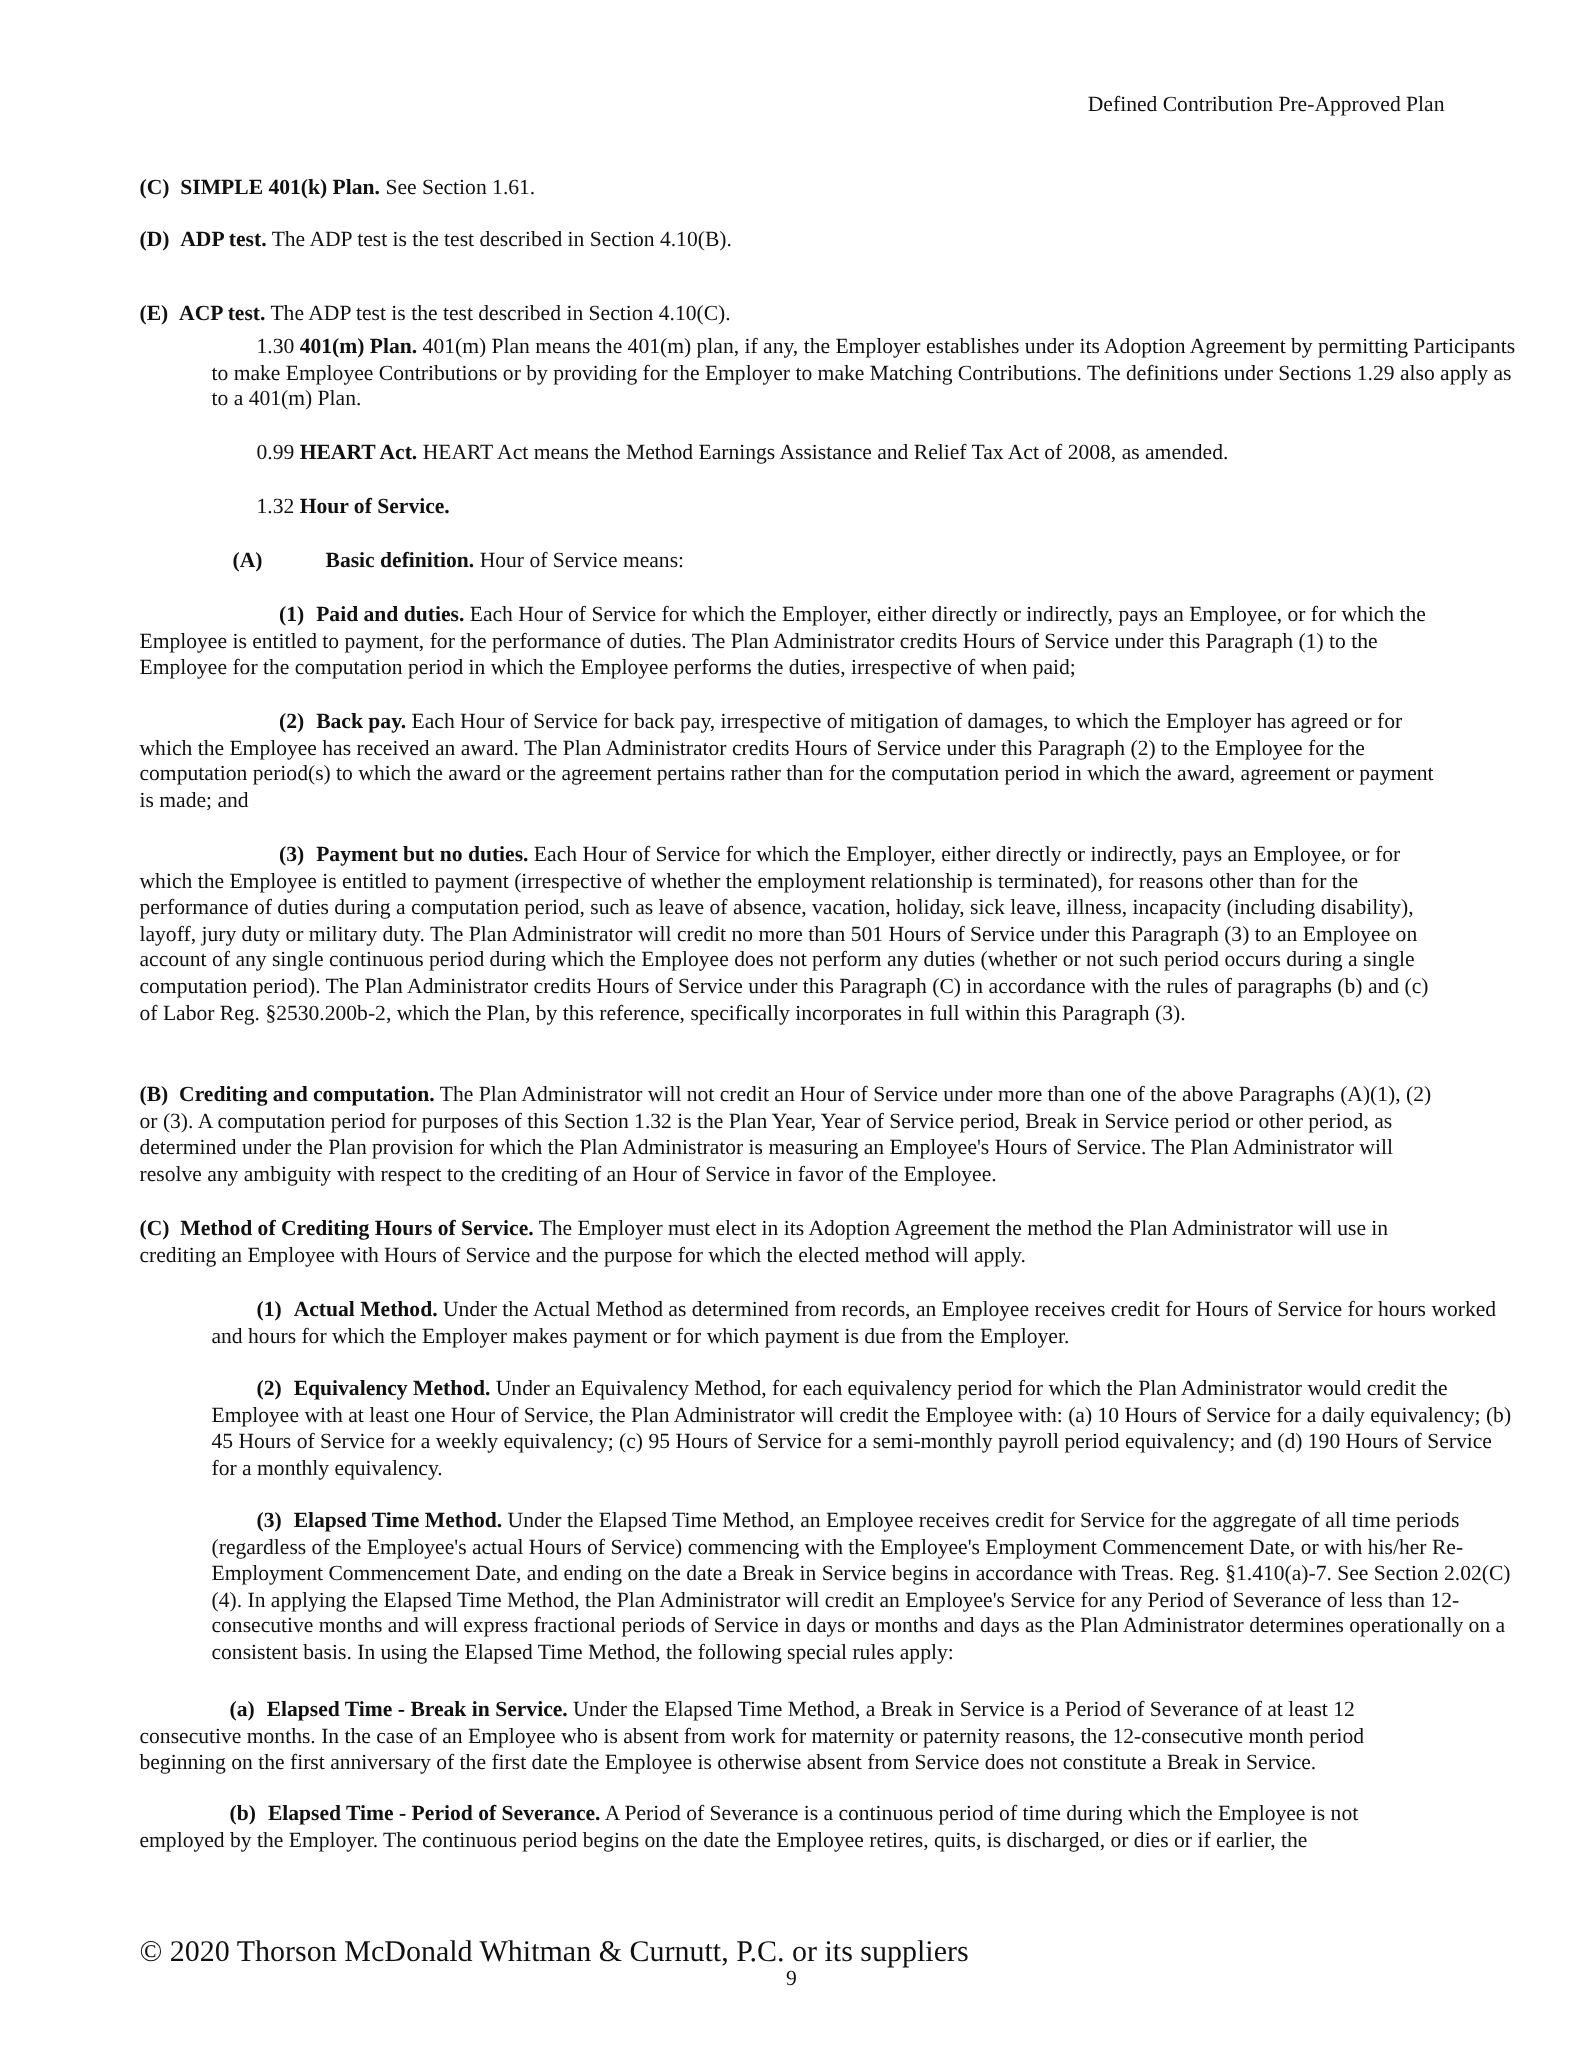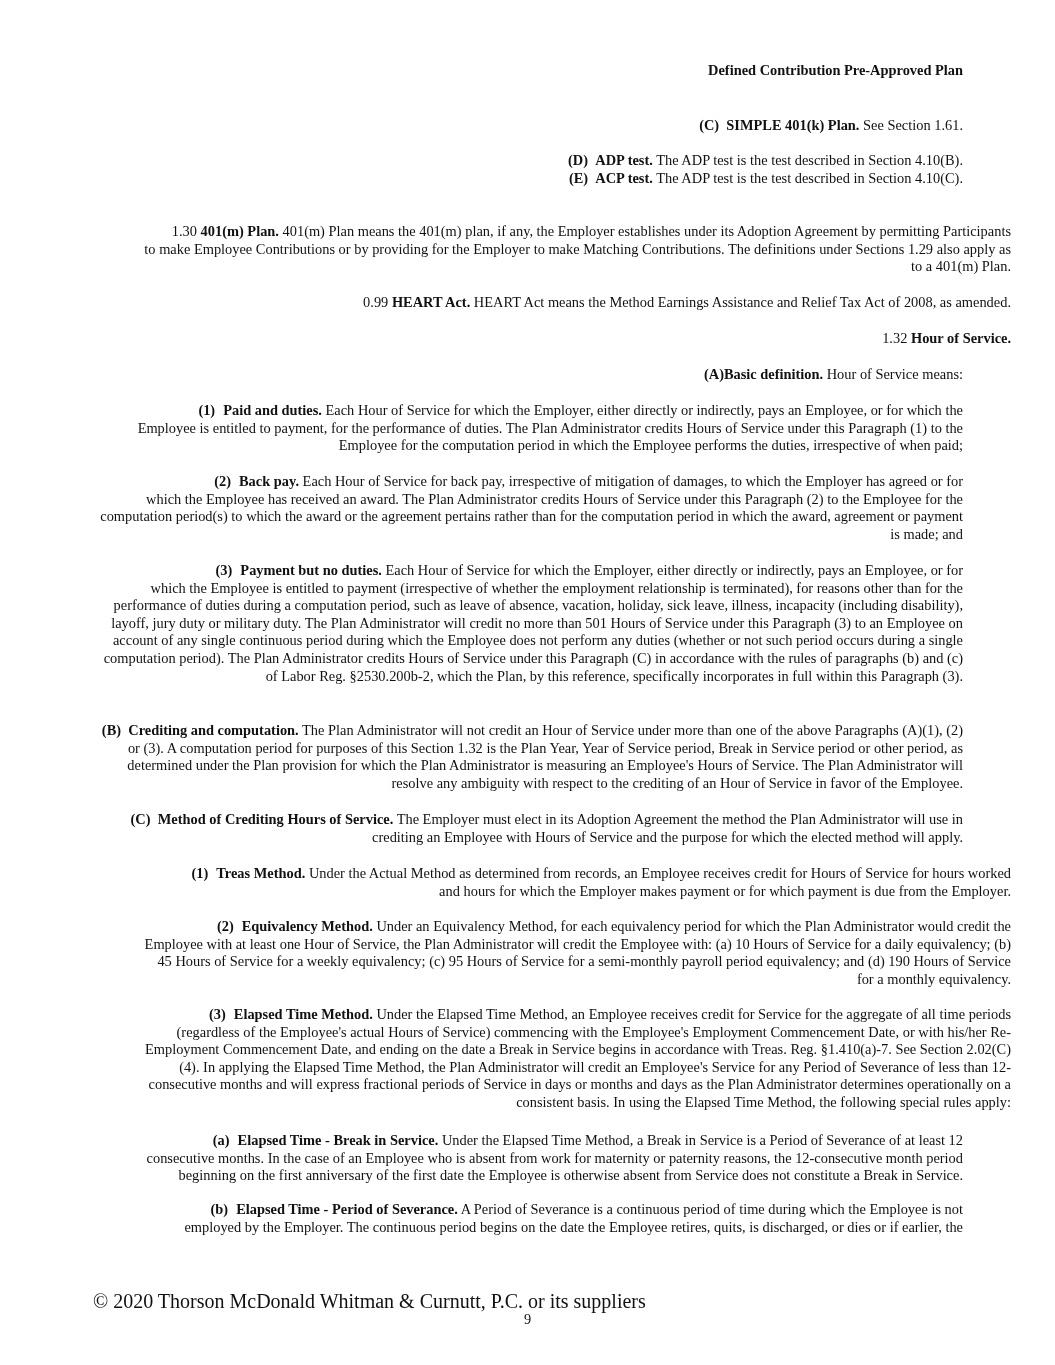--- a/index.html
+++ b/index.html
@@ -3,61 +3,61 @@
   <meta charset="utf-8">
   <style>
     html, body { margin: 0; padding: 0; background: #ffffff; }
     body {
       width: 1055px; height: 1365px; position: relative; overflow: hidden;
       font-family: "Liberation Serif", "DejaVu Serif", serif;
       color: #111111; font-size: 14.4px; line-height: 17.6px;
     }
     .header {
       position: absolute; right: 92px; top: 62px;
-      font-weight: bold; font-size: 14.4px;
+      font-weight: normal; font-size: 14.4px;
     }
-    .p { position: absolute; left: 93px; width: 870px; margin: 0; text-align: right; }
+    .p { position: absolute; left: 93px; width: 870px; margin: 0; text-align: left; }
     b { font-weight: bold; }
     .ind1 { text-indent: 30px; margin-left: 48px; }
     .ind2 { text-indent: 93px; font-family: Liberation Serif, serif; }
     .ind3 { text-indent: 60px; }
     .lbl-gap { margin-right: 8px; }
     .footer { position: absolute; left: 93px; top: 1293px; font-size: 20px; }
     .pagenum { position: absolute; left: 524px; top: 1311px; font-size: 14.4px; }
   </style>
 </head>
 <body>
 
 <div class="header">Defined Contribution Pre-Approved Plan</div>
 
 <p class="p" style="top:117px"><b>(C)</b>&nbsp; <b>SIMPLE 401(k) Plan.</b><span> See Section 1.61.</span></p>
 
 <p class="p" style="top:152px"><b>(D)</b>&nbsp; <b>ADP test.</b><span> The ADP test is the test described in Section 4.10(B).</span></p>
 
-<p class="p" style="top:170px"><b>(E)</b>&nbsp; <b>ACP test.</b><span> The ADP test is the test described in Section 4.10(C).</span></p>
+<p class="p" style="top:201px"><b>(E)</b>&nbsp; <b>ACP test.</b><span> The ADP test is the test described in Section 4.10(C).</span></p>
 
 <p class="p ind1" style="top:223px"><span>1.30 </span><b>401(m) Plan.</b><span> 401(m) Plan means the 401(m) plan, if any, the Employer establishes under its Adoption Agreement by permitting Participants to make Employee Contributions or by providing for the Employer to make Matching Contributions. The definitions under Sections 1.29 also apply as to a 401(m) Plan.</span></p>
 
 <p class="p ind1" style="top:294px"><span>0.99 </span><b>HEART Act.</b><span> HEART Act means the Method Earnings Assistance and Relief Tax Act of 2008, as amended.</span></p>
 
 <p class="p ind1" style="top:330px"><span>1.32 </span><b>Hour of Service.</b></p>
 
 <p class="p" style="top:366px; padding-left:62px; width:808px"><b style="display:inline-block;width:62px">(A)</b><b>Basic definition.</b><span> Hour of Service means:</span></p>
 
 <p class="p ind2" style="top:402px"><b class="lbl-gap">(1)</b><b>Paid and duties.</b><span> Each Hour of Service for which the Employer, either directly or indirectly, pays an Employee, or for which the Employee is entitled to payment, for the performance of duties. The Plan Administrator credits Hours of Service under this Paragraph (1) to the Employee for the computation period in which the Employee performs the duties, irrespective of when paid;</span></p>
 
 <p class="p ind2" style="top:473px"><b class="lbl-gap">(2)</b><b>Back pay.</b><span> Each Hour of Service for back pay, irrespective of mitigation of damages, to which the Employer has agreed or for which the Employee has received an award. The Plan Administrator credits Hours of Service under this Paragraph (2) to the Employee for the computation period(s) to which the award or the agreement pertains rather than for the computation period in which the award, agreement or payment is made; and</span></p>
 
 <p class="p ind2" style="top:562px"><b class="lbl-gap">(3)</b><b>Payment but no duties.</b><span> Each Hour of Service for which the Employer, either directly or indirectly, pays an Employee, or for which the Employee is entitled to payment (irrespective of whether the employment relationship is terminated), for reasons other than for the performance of duties during a computation period, such as leave of absence, vacation, holiday, sick leave, illness, incapacity (including disability), layoff, jury duty or military duty. The Plan Administrator will credit no more than 501 Hours of Service under this Paragraph (3) to an Employee on account of any single continuous period during which the Employee does not perform any duties (whether or not such period occurs during a single computation period). The Plan Administrator credits Hours of Service under this Paragraph (C) in accordance with the rules of paragraphs (b) and (c) of Labor Reg. §2530.200b-2, which the Plan, by this reference, specifically incorporates in full within this Paragraph (3).</span></p>
 
 <p class="p" style="top:722px"><b>(B)</b>&nbsp; <b>Crediting and computation.</b><span> The Plan Administrator will not credit an Hour of Service under more than one of the above Paragraphs (A)(1), (2) or (3). A computation period for purposes of this Section 1.32 is the Plan Year, Year of Service period, Break in Service period or other period, as determined under the Plan provision for which the Plan Administrator is measuring an Employee's Hours of Service. The Plan Administrator will resolve any ambiguity with respect to the crediting of an Hour of Service in favor of the Employee.</span></p>
 
 <p class="p" style="top:811px"><b>(C)</b>&nbsp; <b>Method of Crediting Hours of Service.</b><span> The Employer must elect in its Adoption Agreement the method the Plan Administrator will use in crediting an Employee with Hours of Service and the purpose for which the elected method will apply.</span></p>
 
-<p class="p ind1" style="top:865px"><b class="lbl-gap">(1)</b><b>Treas Method.</b><span> Under the Actual Method as determined from records, an Employee receives credit for Hours of Service for hours worked and hours for which the Employer makes payment or for which payment is due from the Employer.</span></p>
+<p class="p ind1" style="top:865px"><b class="lbl-gap">(1)</b><b>Actual Method.</b><span> Under the Actual Method as determined from records, an Employee receives credit for Hours of Service for hours worked and hours for which the Employer makes payment or for which payment is due from the Employer.</span></p>
 
 <p class="p ind1" style="top:918px"><b class="lbl-gap">(2)</b><b>Equivalency Method.</b><span> Under an Equivalency Method, for each equivalency period for which the Plan Administrator would credit the Employee with at least one Hour of Service, the Plan Administrator will credit the Employee with: (a) 10 Hours of Service for a daily equivalency; (b) 45 Hours of Service for a weekly equivalency; (c) 95 Hours of Service for a semi-monthly payroll period equivalency; and (d) 190 Hours of Service for a monthly equivalency.</span></p>
 
 <p class="p ind1" style="top:1006px"><b class="lbl-gap">(3)</b><b>Elapsed Time Method.</b><span> Under the Elapsed Time Method, an Employee receives credit for Service for the aggregate of all time periods (regardless of the Employee's actual Hours of Service) commencing with the Employee's Employment Commencement Date, or with his/her Re-Employment Commencement Date, and ending on the date a Break in Service begins in accordance with Treas. Reg. §1.410(a)-7. See Section 2.02(C)(4). In applying the Elapsed Time Method, the Plan Administrator will credit an Employee's Service for any Period of Severance of less than 12-consecutive months and will express fractional periods of Service in days or months and days as the Plan Administrator determines operationally on a consistent basis. In using the Elapsed Time Method, the following special rules apply:</span></p>
 
 <p class="p ind3" style="top:1132px"><b class="lbl-gap">(a)</b><b>Elapsed Time - Break in Service.</b><span> Under the Elapsed Time Method, a Break in Service is a Period of Severance of at least 12 consecutive months. In the case of an Employee who is absent from work for maternity or paternity reasons, the 12-consecutive month period beginning on the first anniversary of the first date the Employee is otherwise absent from Service does not constitute a Break in Service.</span></p>
 
 <p class="p ind3" style="top:1201px"><b class="lbl-gap">(b)</b><b>Elapsed Time - Period of Severance.</b><span> A Period of Severance is a continuous period of time during which the Employee is not employed by the Employer. The continuous period begins on the date the Employee retires, quits, is discharged, or dies or if earlier, the</span></p>
 
 <div class="footer">© 2020 Thorson McDonald Whitman &amp; Curnutt, P.C. or its suppliers</div>

